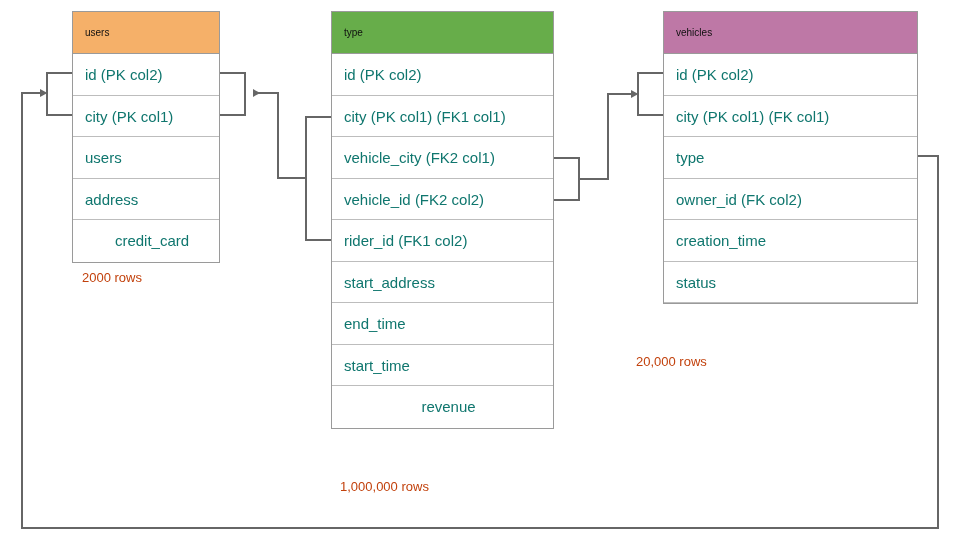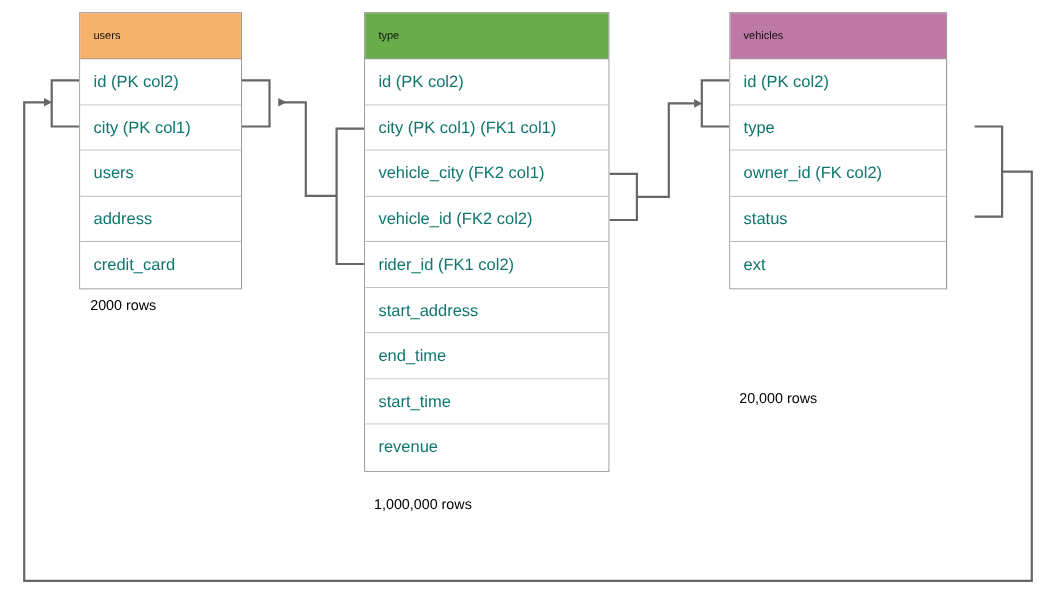--- a/index.html
+++ b/index.html
@@ -53,25 +53,26 @@
     padding: 0 0 0 12px;
     font-size: 15px;
     color: #0f766e;
     border-bottom: 1px solid #bdbdbd;
     background: #ffffff;
     overflow: hidden;
     white-space: nowrap;
   }
   .table-row.last {
     border-bottom: none;
+    text-align: center;
   }
   .row-count {
     position: absolute;
     font-size: 13px;
-    color: #000000;
+    color: #c2410c;
     white-space: nowrap;
     z-index: 5;
   }
 </style>
 </head>
 <body>
 
 <div id="canvas">
 
   <svg id="connectors" viewBox="0 0 960 540" xmlns="http://www.w3.org/2000/svg">
@@ -125,27 +126,28 @@
     <div class="table-row">id (PK col2)</div>
     <div class="table-row">city (PK col1) (FK1 col1)</div>
     <div class="table-row">vehicle_city (FK2 col1)</div>
     <div class="table-row">vehicle_id (FK2 col2)</div>
     <div class="table-row">rider_id (FK1 col2)</div>
     <div class="table-row">start_address</div>
     <div class="table-row">end_time</div>
     <div class="table-row">start_time</div>
     <div class="table-row last">revenue</div>
   </div>
-  <div class="row-count" style="left:340px; top:451px;text-align:center;">1,000,000 rows</div>
+  <div class="row-count" style="left:340px; top:479px;text-align:center;">1,000,000 rows</div>
 
-  <div class="table-box" style="left:663px; top:11px; width:198px;">
+  <div class="table-box" style="left:663px; top:11px; width:255px;">
     <div class="table-header" style="background:#BE78A6;">
       <span>vehicles</span>
     </div>
     <div class="table-row">id (PK col2)</div>
+    <div class="table-row">city (PK col1) (FK col1)</div>
     <div class="table-row">type</div>
     <div class="table-row">owner_id (FK col2)</div>
+    <div class="table-row">creation_time</div>
     <div class="table-row">status</div>
-    <div class="table-row last">ext</div>
   </div>
-  <div class="row-count" style="left:672px; top:354px;">20,000 rows</div>
+  <div class="row-count" style="left:636px; top:354px;">20,000 rows</div>
 
 </div>
 
 </body></html>

